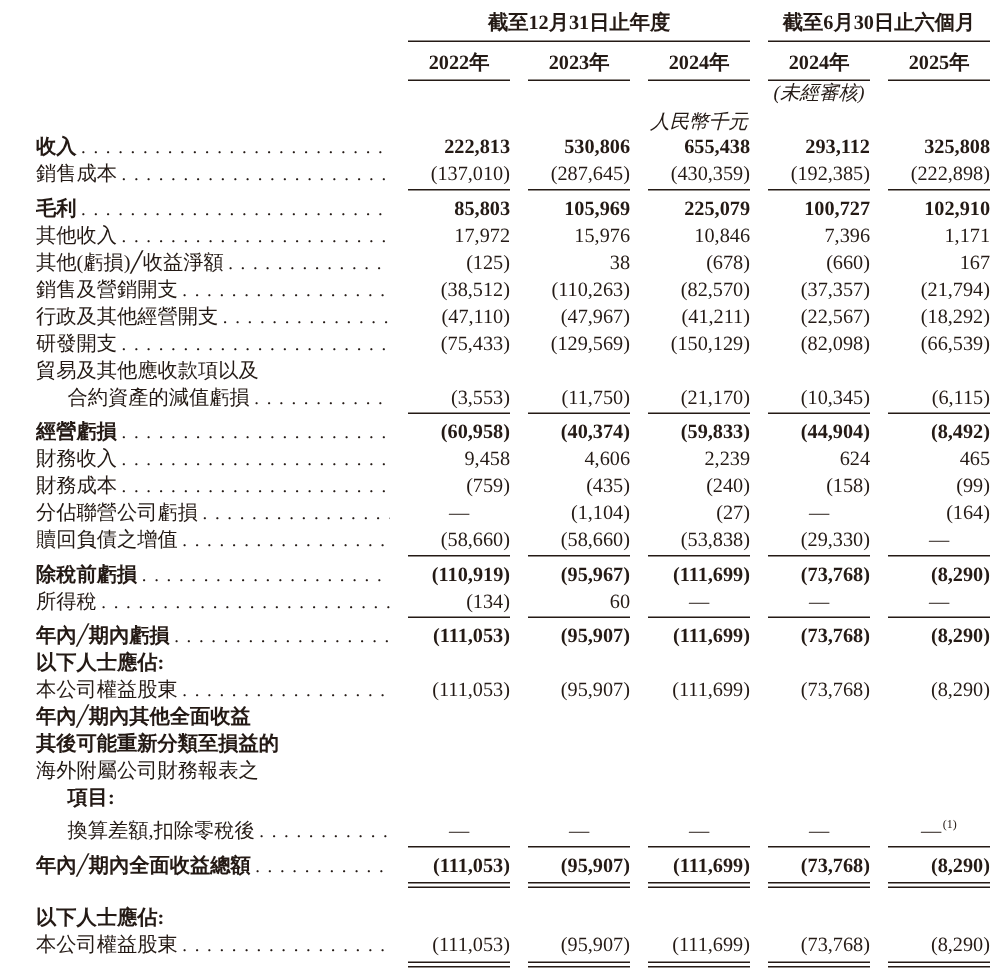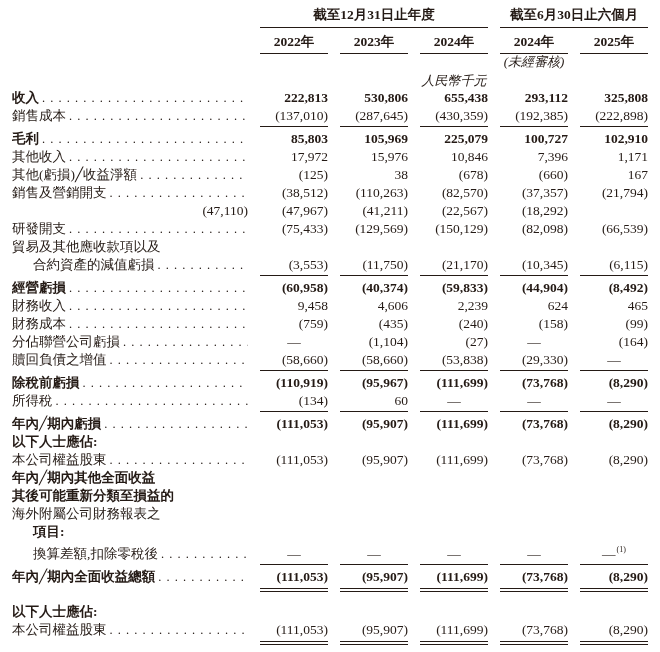--- a/index.html
+++ b/index.html
@@ -1,19 +1,19 @@
 <!DOCTYPE html>
 <html><head>
 <meta charset="utf-8">
 <style>
   html,body{margin:0;padding:0;background:#ffffff;}
   body{width:660px;height:652px;overflow:hidden;}
   .page{
     box-sizing:border-box;width:580px;height:652px;
-    padding:6px 12px 0 12px;
+    padding:6px 12px 0 24px;
     font-family:"Liberation Serif","DejaVu Serif",serif;
     color:#241a15;font-size:13.5px;
   }
   .tr{
     display:grid;
     grid-template-columns:236px 68px 68px 68px 68px 68px;
     column-gap:12px;
     align-items:baseline;
     line-height:18px;
   }
@@ -137,20 +137,24 @@
           <span class="leader"></span>
         </div>
       <div class="td num">(38,512)</div>
       <div class="td num">(110,263)</div>
       <div class="td num">(82,570)</div>
       <div class="td num">(37,357)</div>
       <div class="td num">(21,794)</div>
     </div>
 
     <div class="tr">
+      <div class="td lbl">
+          <span class="lt">行政及其他經營開支</span>
+          <span class="leader"></span>
+        </div>
       <div class="td num">(47,110)</div>
       <div class="td num">(47,967)</div>
       <div class="td num">(41,211)</div>
       <div class="td num">(22,567)</div>
       <div class="td num">(18,292)</div>
     </div>
 
     <div class="tr">
       <div class="td lbl">
           <span class="lt">研發開支</span>

